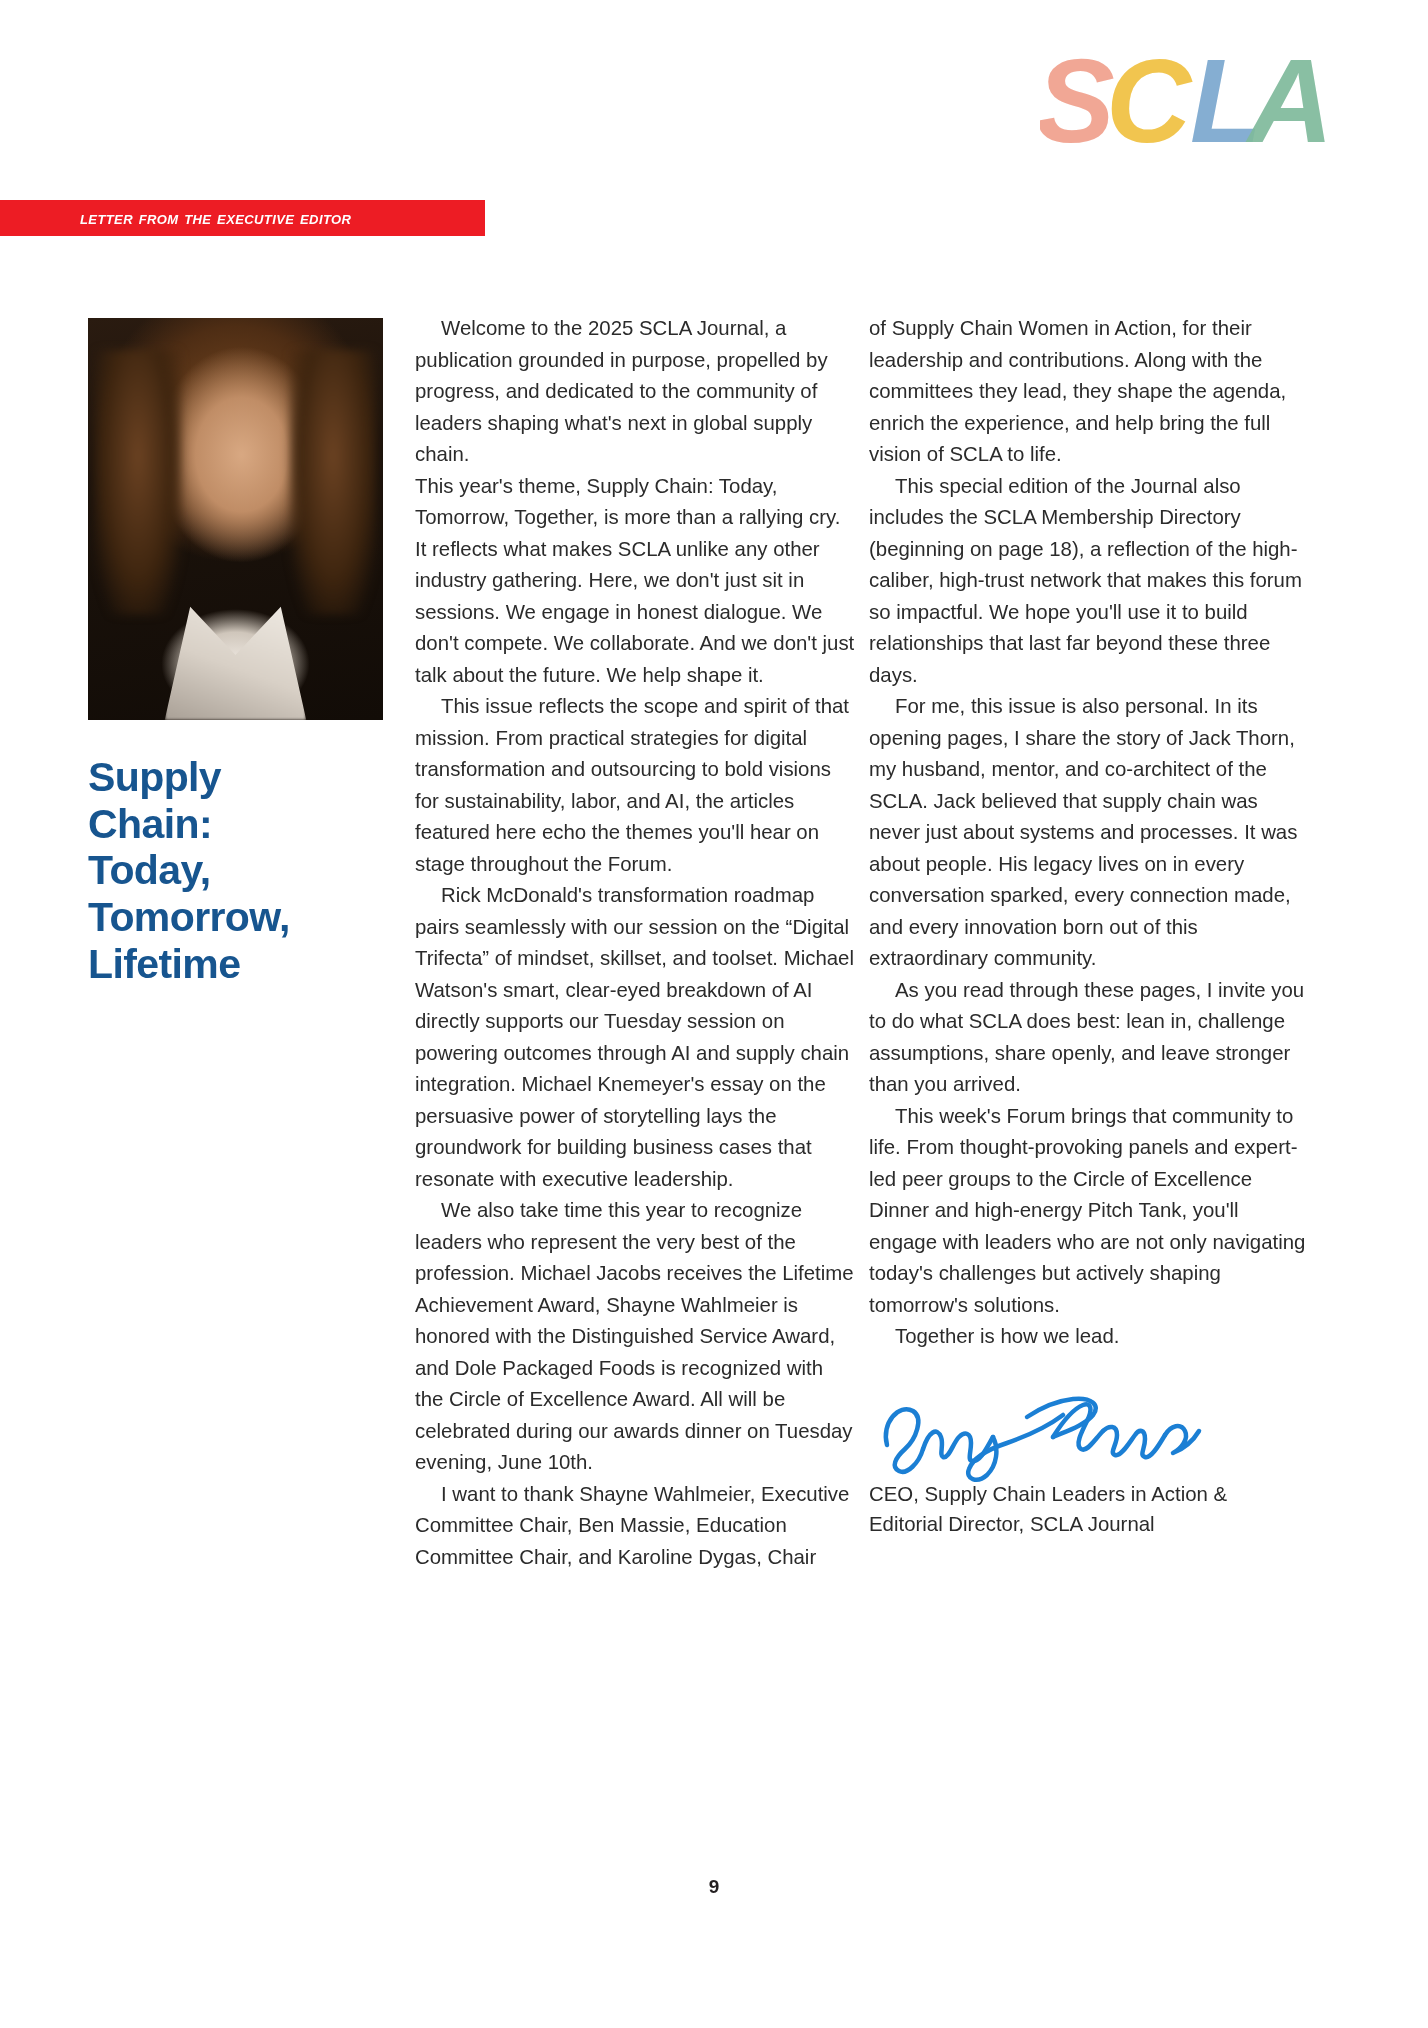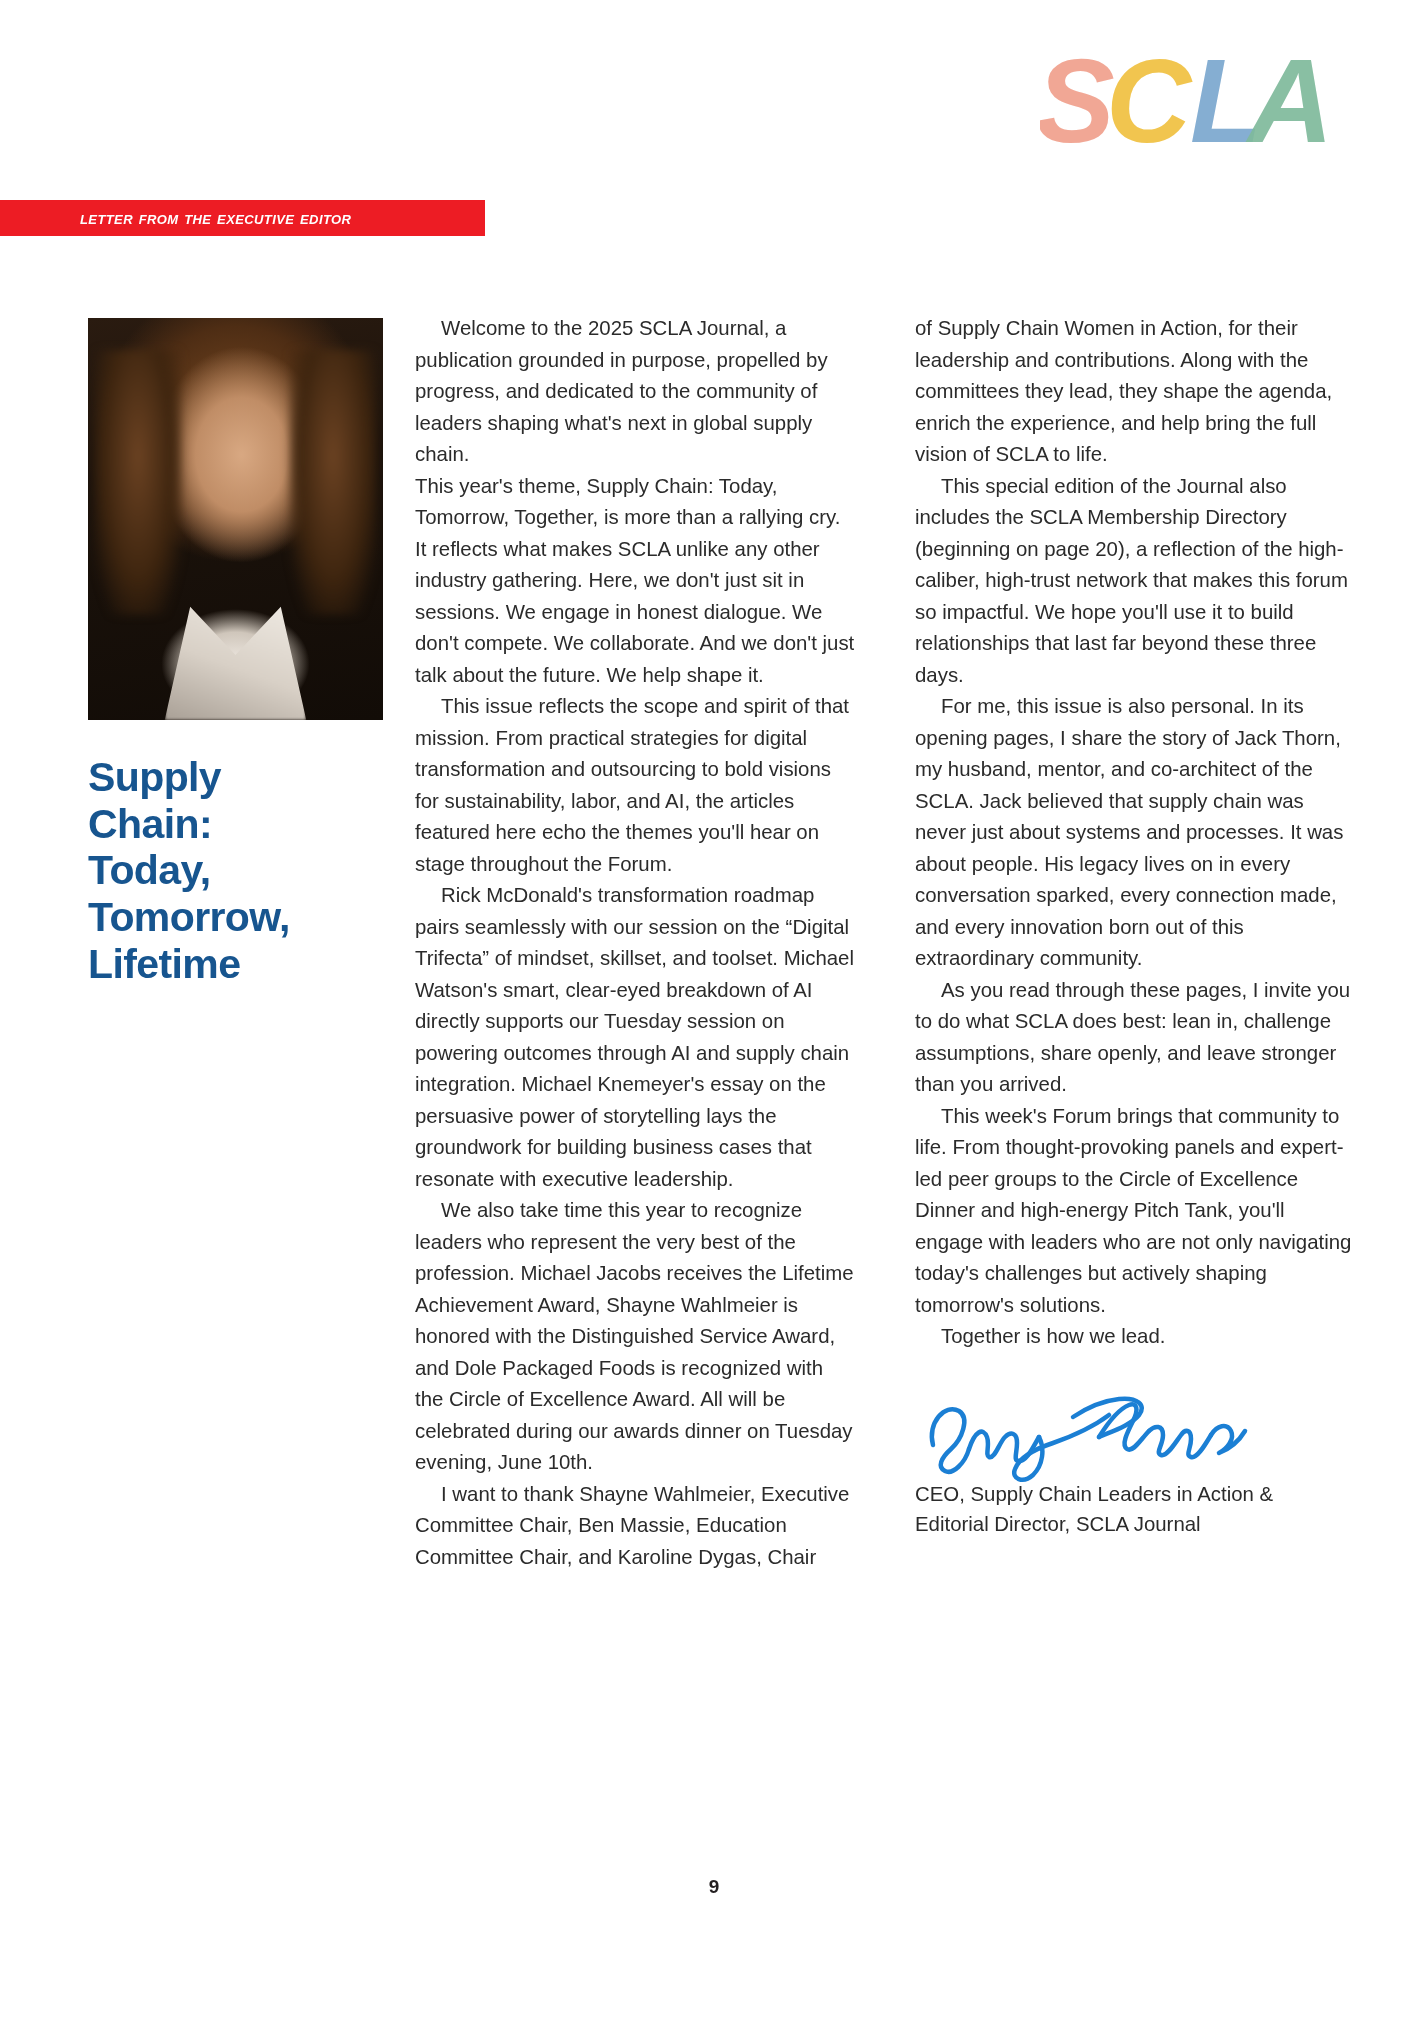--- a/index.html
+++ b/index.html
@@ -119,21 +119,21 @@
   .col {
     position: absolute;
     top: 313px;
     width: 440px;
     font-family: "Liberation Sans", sans-serif;
     font-size: 20.4px;
     line-height: 31.5px;
     color: #2b2b2b;
   }
   .col-1 { left: 415px; }
-  .col-2 { left: 915px; }
+  .col-2 { left: 869px; }
   .col p {
     margin: 0;
     text-indent: 26px;
     hyphens: none;
   }
   .col p.noindent { text-indent: 0; }
 
   
   .sig-wrap {
     margin-top: 34px;
@@ -208,21 +208,21 @@
     <p>Welcome to the 2025 SCLA Journal, a publication grounded in purpose, propelled by progress, and dedicated to the community of leaders shaping what's next in global supply chain.</p>
     <p class="noindent">This year's theme, Supply Chain: Today, Tomorrow, Together, is more than a rallying cry. It reflects what makes SCLA unlike any other industry gathering. Here, we don't just sit in sessions. We engage in honest dialogue. We don't compete. We collaborate. And we don't just talk about the future. We help shape it.</p>
     <p>This issue reflects the scope and spirit of that mission. From practical strategies for digital transformation and outsourcing to bold visions for sustainability, labor, and AI, the articles featured here echo the themes you'll hear on stage throughout the Forum.</p>
     <p>Rick McDonald's transformation roadmap pairs seamlessly with our session on the “Digital Trifecta” of mindset, skillset, and toolset. Michael Watson's smart, clear-eyed breakdown of AI directly supports our Tuesday session on powering outcomes through AI and supply chain integration. Michael Knemeyer's essay on the persuasive power of storytelling lays the groundwork for building business cases that resonate with executive leadership.</p>
     <p>We also take time this year to recognize leaders who represent the very best of the profession. Michael Jacobs receives the Lifetime Achievement Award, Shayne Wahlmeier is honored with the Distinguished Service Award, and Dole Packaged Foods is recognized with the Circle of Excellence Award. All will be celebrated during our awards dinner on Tuesday evening, June 10th.</p>
     <p>I want to thank Shayne Wahlmeier, Executive Committee Chair, Ben Massie, Education Committee Chair, and Karoline Dygas, Chair</p>
   </div>
 
   <div class="col col-2">
     <p class="noindent">of Supply Chain Women in Action, for their leadership and contributions. Along with the committees they lead, they shape the agenda, enrich the experience, and help bring the full vision of SCLA to life.</p>
-    <p>This special edition of the Journal also includes the SCLA Membership Directory (beginning on page 20), a reflection of the high-caliber, high-trust network that makes this forum so impactful. We hope you'll use it to build relationships that last far beyond these three days.</p>
+    <p>This special edition of the Journal also includes the SCLA Membership Directory (beginning on page 18), a reflection of the high-caliber, high-trust network that makes this forum so impactful. We hope you'll use it to build relationships that last far beyond these three days.</p>
     <p>For me, this issue is also personal. In its opening pages, I share the story of Jack Thorn, my husband, mentor, and co-architect of the SCLA. Jack believed that supply chain was never just about systems and processes. It was about people. His legacy lives on in every conversation sparked, every connection made, and every innovation born out of this extraordinary community.</p>
     <p>As you read through these pages, I invite you to do what SCLA does best: lean in, challenge assumptions, share openly, and leave stronger than you arrived.</p>
     <p>This week's Forum brings that community to life. From thought-provoking panels and expert-led peer groups to the Circle of Excellence Dinner and high-energy Pitch Tank, you'll engage with leaders who are not only navigating today's challenges but actively shaping tomorrow's solutions.</p>
     <p>Together is how we lead.</p>
 
     <div class="sig-wrap">
       <svg class="sig-svg" viewBox="0 0 330 96" xmlns="http://www.w3.org/2000/svg">
         <g fill="none" stroke="#1b7fd4" stroke-width="4.5" stroke-linecap="round" stroke-linejoin="round">
           <path d="M10 58 C4 36 22 16 36 24 C47 31 39 52 28 62 C18 71 14 80 22 84 C30 88 42 76 46 62"></path>
           <path d="M46 62 C52 44 60 40 64 50 C67 58 62 68 66 70 C72 72 76 56 82 50 C88 44 94 46 94 56 C94 66 90 74 96 74 C104 74 110 60 116 50"></path>

